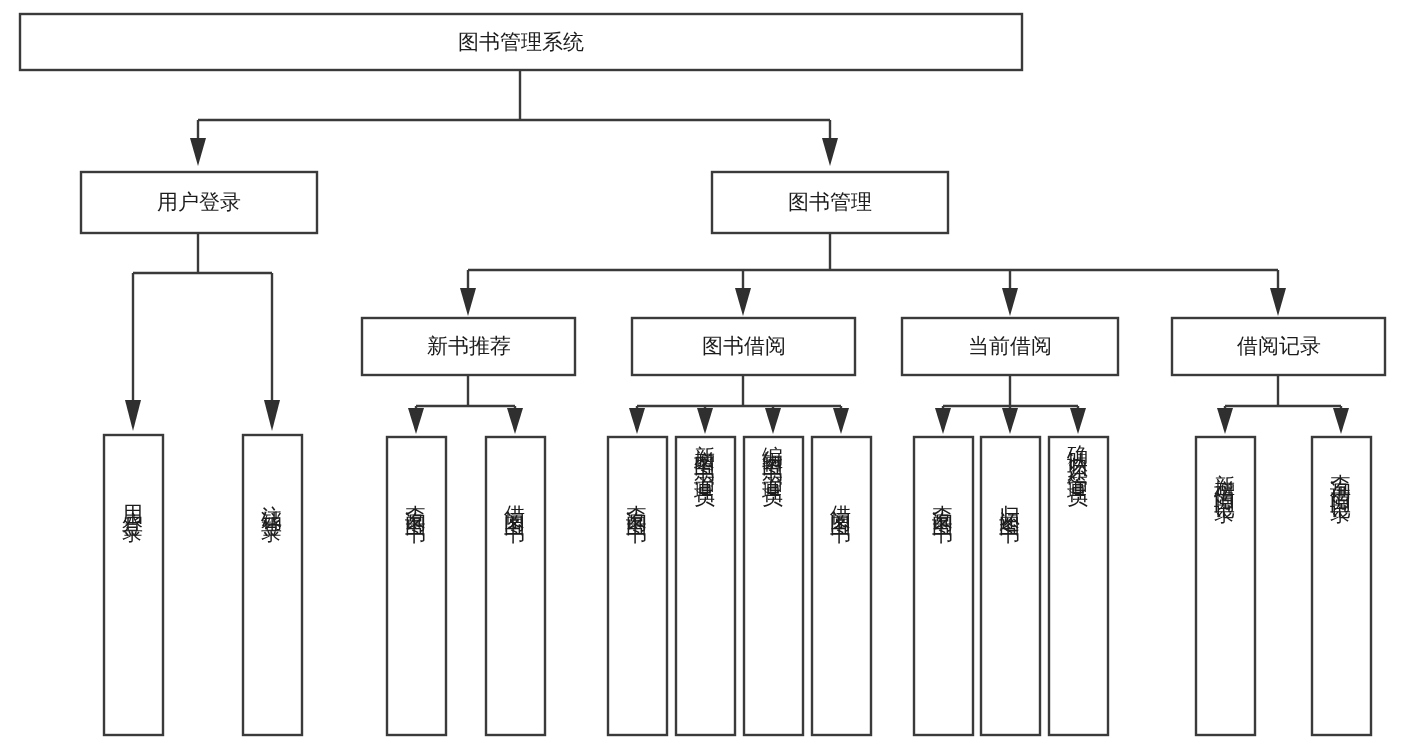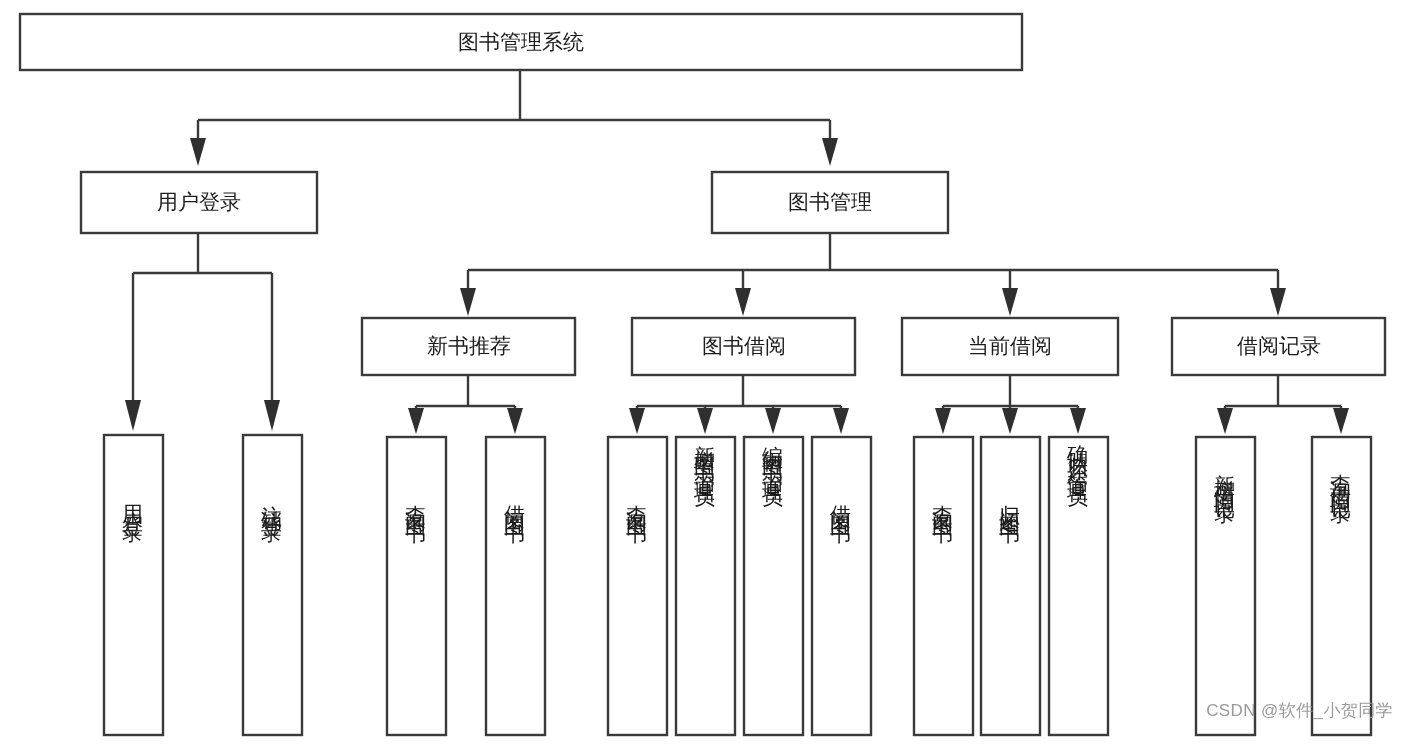--- a/index.html
+++ b/index.html
@@ -218,15 +218,14 @@
       <rect class="node-box" x="1196" y="437" width="59" height="298"></rect>
       <text class="node-label-v" x="1225" y="475" writing-mode="tb" glyph-orientation-vertical="0" letter-spacing="6">新增借阅记录</text>
     </g>
     <g>
       <rect class="node-box" x="1312" y="437" width="59" height="298"></rect>
       <text class="node-label-v" x="1341" y="475" writing-mode="tb" glyph-orientation-vertical="0" letter-spacing="6">查询借阅记录</text>
     </g>
 
   </svg>
 
-  <div class="watermark-text">CSDN @软件_小贺同学</div>
 
 </div>
 
 </body></html>

